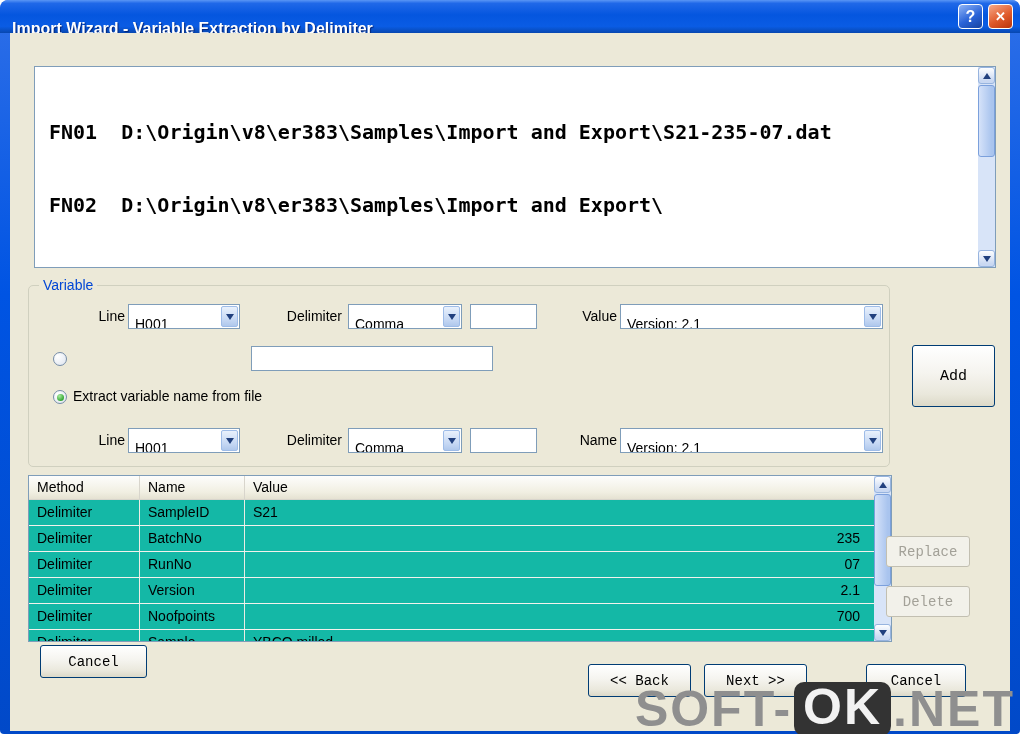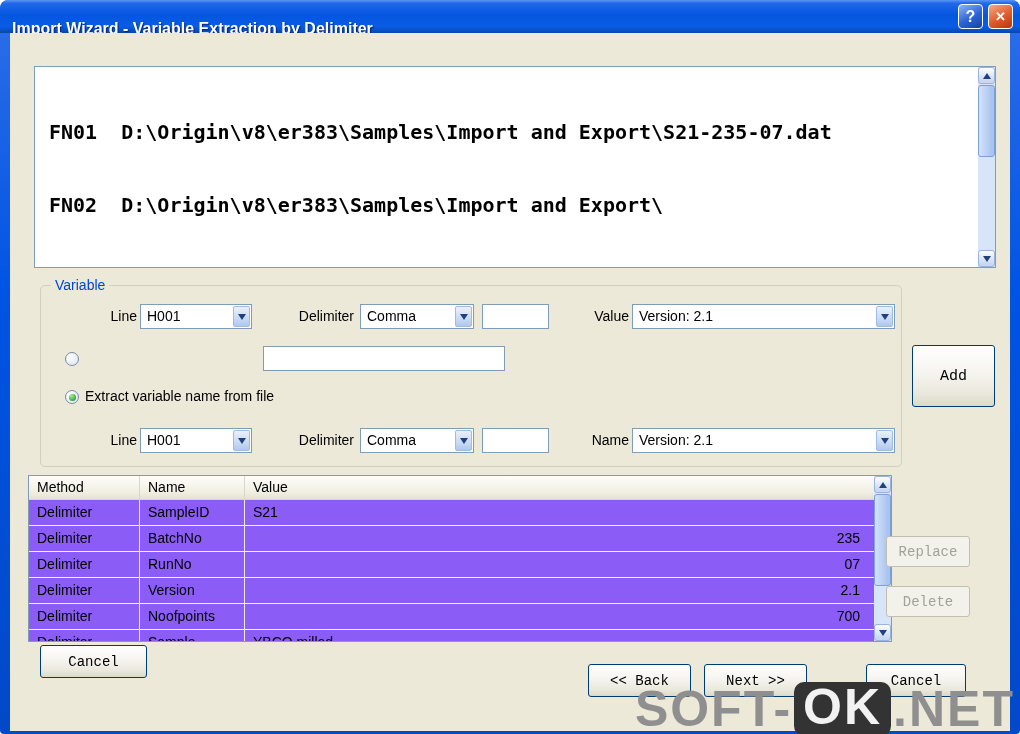--- a/index.html
+++ b/index.html
@@ -60,35 +60,35 @@
     position:absolute; left:0; right:0;
     background:linear-gradient(90deg,#D5E2F9,#A9C4EE 85%);
     border:1px solid #7BA0DC; border-radius:3px;
   }
   .tri { display:block; width:0; height:0; }
   .tri-up { border-left:4px solid transparent; border-right:4px solid transparent; border-bottom:6px solid #21407E; }
   .tri-down { border-left:4px solid transparent; border-right:4px solid transparent; border-top:6px solid #21407E; }
 
   
   .groupbox {
-    position:absolute; left:30px; top:252px; width:862px; height:182px;
+    position:absolute; left:18px; top:252px; width:862px; height:182px;
     border:1px solid #D0D0BF; border-radius:5px;
   }
   .gb-label {
     position:absolute; top:-9px; left:10px; padding:0 4px;
     background:#ECE9D8; color:#0046D5; font-size:14px;
   }
   .lbl { position:absolute; height:25px; line-height:25px; font-size:14px; color:#000; }
   .lbl-r { text-align:right; }
 
   .combo {
     position:absolute; height:25px; background:#fff;
     border:1px solid #7F9DB9; display:flex; align-items:stretch; cursor:default;
   }
-  .combo .val { flex:1; font-size:14px; line-height:23px; padding:0 6px; white-space:nowrap; overflow:hidden; }
+  .combo .val { flex:1; font-size:14px; line-height:23px; padding:8px 6px; white-space:nowrap; overflow:hidden; }
   .combo .dd {
     width:17px; margin:1px; border:1px solid #9EBCE8; border-radius:2px;
     background:linear-gradient(180deg,#E9F1FC,#C3D6F3 70%,#AFC8EC);
     display:flex; align-items:center; justify-content:center; cursor:pointer;
   }
   .textbox {
     position:absolute; height:25px; background:#fff;
     border:1px solid #7F9DB9; font-size:14px; padding:0 5px;
     font-family:"Liberation Sans", sans-serif;
   }
@@ -120,21 +120,21 @@
     background:#F2F1EA; box-shadow:none; cursor:default;
   }
   .btn-cancel { left:30px; top:612px; width:107px; height:33px; }
   .btn-back   { left:578px; top:631px; width:103px; height:33px; }
   .btn-next   { left:694px; top:631px; width:103px; height:33px; }
   .btn-finish { left:856px; top:631px; width:100px; height:33px; }
 
   
   .listbox {
     position:absolute; left:18px; top:442px; width:864px; height:167px;
-    background:#8b5cf6; border:1px solid #7F9DB9; overflow:hidden;
+    background:#14b8a6; border:1px solid #7F9DB9; overflow:hidden;
   }
   .lb-head { display:flex; width:calc(100% - 17px); height:24px; }
   .hc {
     font-size:14px; line-height:22px; padding:0 8px;
     border-right:1px solid #D8D5CC; border-bottom:1px solid #D8D5CC;
     background:linear-gradient(180deg,#FDFDFC 0%,#F1EFE2 70%,#E5E2D2 100%);
     white-space:nowrap; overflow:hidden; cursor:pointer;
   }
   .hc-method { width:111px; } .hc-name { width:105px; } .hc-value { flex:1; border-right:none; }
   .lb-rows { width:calc(100% - 17px); overflow:hidden; height:141px; }

